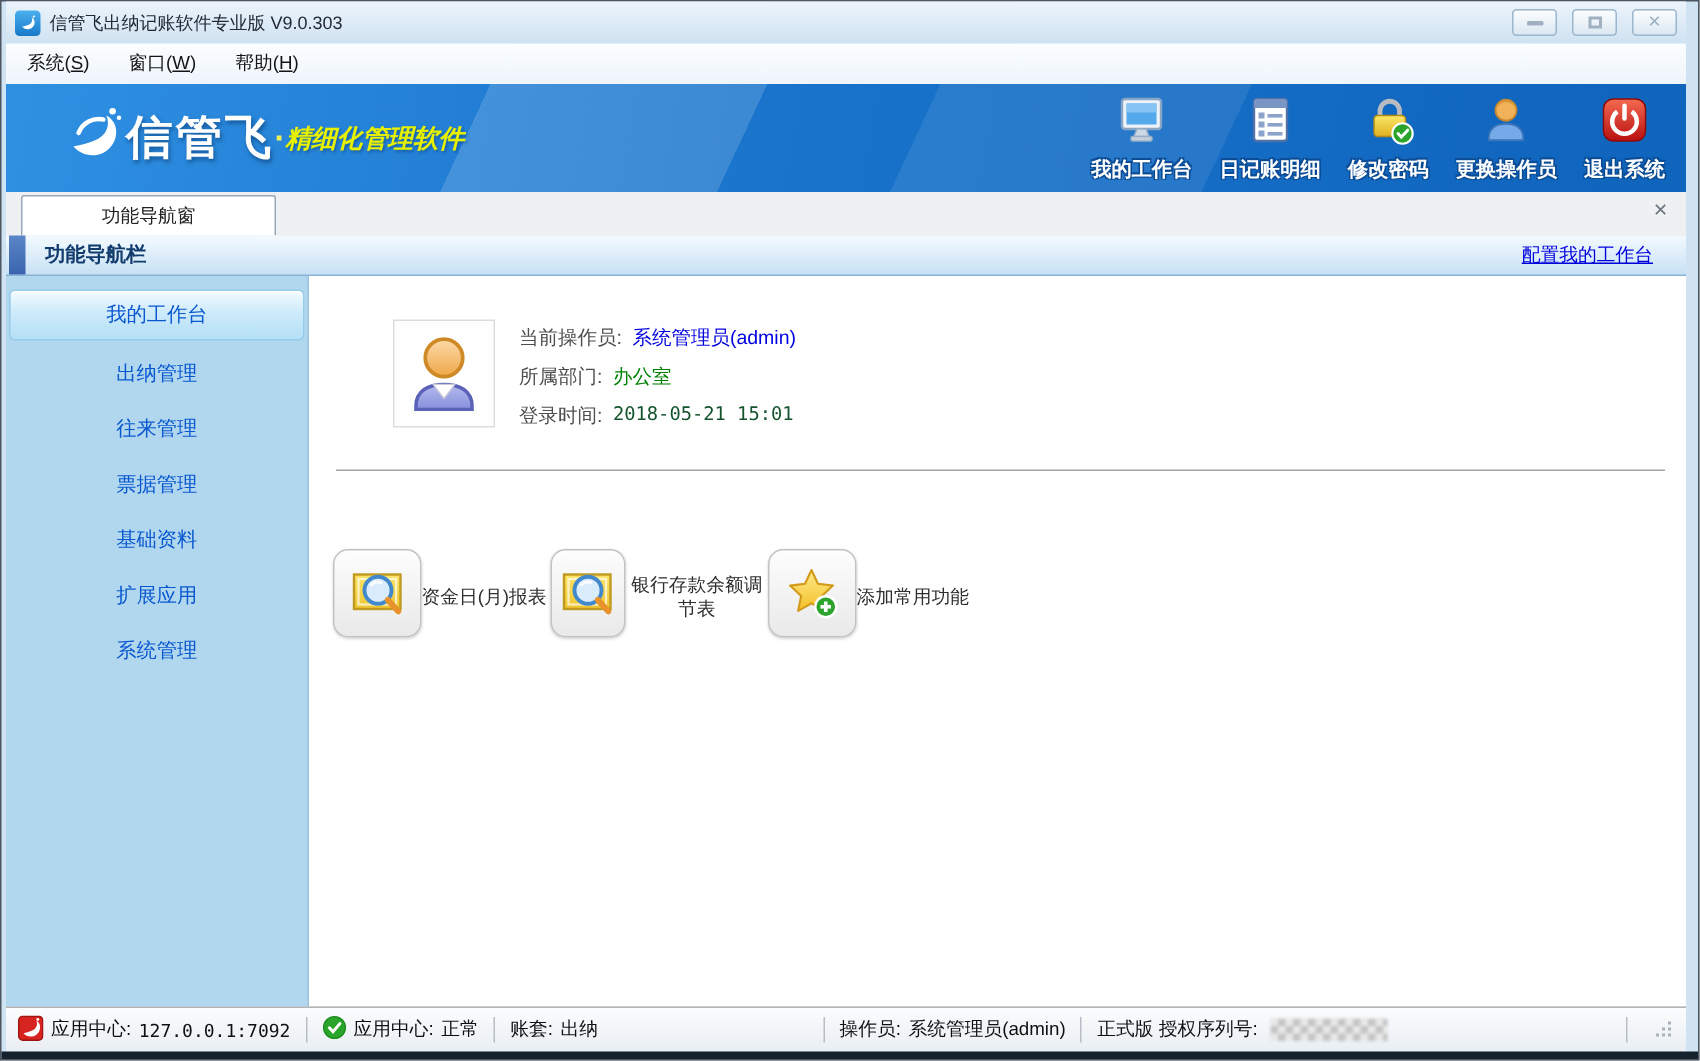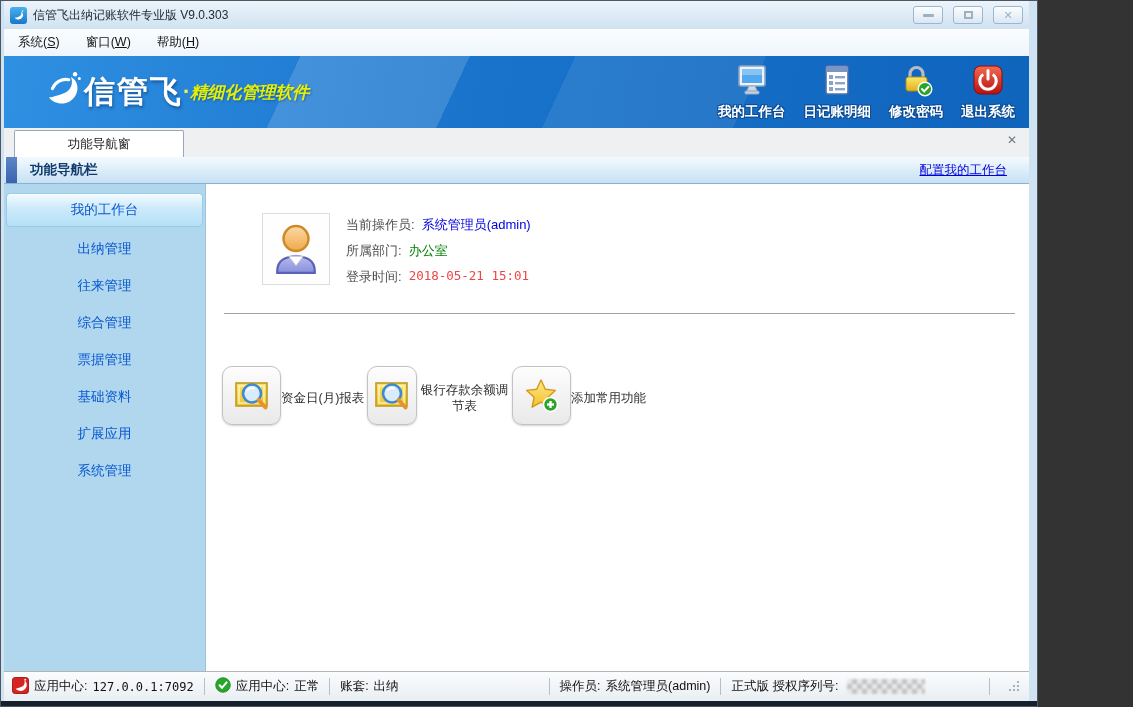--- a/index.html
+++ b/index.html
@@ -1,18 +1,18 @@
 <!DOCTYPE html>
 <html><head>
 <meta charset="utf-8">
 <style>
   * { box-sizing: border-box; margin: 0; padding: 0; }
   html,body { width:1133px; height:707px; }
   body { font-family:"Liberation Sans","DejaVu Sans",sans-serif; background:#333; }
-  .window { width:1038px; height:707px; display:flex; flex-direction:column;
+  .window { width:1133px; height:707px; display:flex; flex-direction:column;
     border:1px solid #4c5560; background:#cfe3f2; padding-left:3px; padding-right:8px; }
 
   
   .titlebar { height:28px; display:flex; align-items:center; gap:6px;
     background:linear-gradient(#ecf4fb,#cfe2f1); padding:0 6px; }
   .app-icon { width:17px; height:17px; border-radius:3px; flex:0 0 auto;
     background:linear-gradient(#4ab0ee,#1878c8); display:flex; align-items:center; justify-content:center; }
   .title-text { font-size:12px; color:#222c36; flex:1; white-space:nowrap; }
   .win-btn { width:30px; height:18px; border:1px solid #9cb6ce; border-radius:3px; margin-left:4px;
     background:linear-gradient(#fcfdfe,#dbe7f2); display:flex; align-items:center; justify-content:center; cursor:pointer; }
@@ -70,21 +70,21 @@
 
   .main { flex:1; background:#fff; overflow:hidden; }
   .user-panel { display:flex; margin:29px 0 0 56px; }
   .avatar-box { width:68px; height:72px; border:1px solid #dcdcdc; background:#fefefe;
     display:flex; align-items:center; justify-content:center; }
   .user-info { margin-left:16px; padding-top:3px; display:flex; flex-direction:column; gap:8px; font-size:13px; }
   .info-row { display:flex; gap:7px; align-items:flex-start; }
   .info-label { color:#4e4e4e; }
   .v-blue { color:#0000e0; }
   .v-green { color:#008000; }
-  .v-teal { color:#ef4444; font-family:"DejaVu Sans Mono",monospace; font-size:12.5px; }
+  .v-teal { color:#14532d; font-family:"DejaVu Sans Mono",monospace; font-size:12.5px; }
   .separator { border:none; border-top:1px solid #a2a2a2; margin:27px 14px 0 18px; }
 
   .shortcuts { display:flex; margin:52px 0 0 16px; }
   .shortcut { width:145px; display:flex; flex-direction:row; align-items:center; cursor:pointer; }
   .shortcut-icon { width:59px; height:59px; border:1px solid #c2c2c2; border-radius:10px;
     background:linear-gradient(#fdfdfd,#e9e9e9); display:flex; align-items:center; justify-content:center;
     box-shadow:0 1px 2px rgba(0,0,0,.18), inset 0 1px 0 #fff; }
   .shortcut-label { margin-top:6px; font-size:12.5px; color:#2e2e2e; text-align:center;
     max-width:100px; line-height:1.25; }
 
@@ -189,20 +189,30 @@
               <rect x="7" y="14" width="21" height="14" rx="2.5" fill="url(#goldg)" stroke="#b08c14"></rect>
               <circle cx="26" cy="26" r="6.8" fill="#2aa42a" stroke="#fff" stroke-width="1.4"></circle>
               <path d="M23 26 l2.2 2.4 L29.5 23.8" stroke="#fff" stroke-width="2" fill="none" stroke-linecap="round"></path>
             </svg>
         </span>
         <span class="tool-label">修改密码</span>
       </div>
       <div class="tool-btn">
         <span>
           <svg width="34" height="34" viewBox="0 0 34 34">
+              <circle cx="17" cy="10.5" r="7" fill="#f2b258" stroke="#c8862c" stroke-width="1.2"></circle>
+              <path d="M17 3.6 a6.9 6.9 0 0 1 6.9 6.2 c-2-3.5-4.5-4.7-6.9-4.7 s-4.9 1.2-6.9 4.7 a6.9 6.9 0 0 1 6.9 -6.2 z" fill="#d89838"></path>
+              <path d="M5.5 29 c0-6.5 5-9.5 11.5-9.5 s11.5 3 11.5 9.5 v1.5 h-23 z" fill="#74aae8" stroke="#3b74b8" stroke-width="1.2"></path>
+            </svg>
+        </span>
+        <span class="tool-label">更换操作员</span>
+      </div>
+      <div class="tool-btn">
+        <span>
+          <svg width="34" height="34" viewBox="0 0 34 34">
               <defs>
                 <linearGradient id="redg" x1="0" y1="0" x2="0" y2="1">
                   <stop offset="0" stop-color="#f46a50"></stop>
                   <stop offset="1" stop-color="#b81010"></stop>
                 </linearGradient>
               </defs>
               <rect x="3" y="3" width="28" height="28" rx="6.5" fill="url(#redg)" stroke="#8c0c0c"></rect>
               <path d="M12.2 11.4 a8.2 8.2 0 1 0 9.6 0" fill="none" stroke="#fff" stroke-width="3"></path>
               <line x1="17" y1="7.5" x2="17" y2="16" stroke="#fff" stroke-width="3" stroke-linecap="round"></line>
             </svg>
@@ -223,21 +233,20 @@
     <span class="nav-accent"></span>
     <span class="nav-title">功能导航栏</span>
     <span class="nav-link">配置我的工作台</span>
   </div>
 
   <div class="body-row">
     <div class="sidebar">
       <div class="side-item selected">我的工作台</div>
       <div class="side-item">出纳管理</div>
       <div class="side-item">往来管理</div>
-      <div class="side-item">综合管理</div>
       <div class="side-item">票据管理</div>
       <div class="side-item">基础资料</div>
       <div class="side-item">扩展应用</div>
       <div class="side-item">系统管理</div>
     </div>
 
     <div class="main">
       <div class="user-panel">
         <div class="avatar-box">
           <svg width="50" height="52" viewBox="0 0 48 50">

